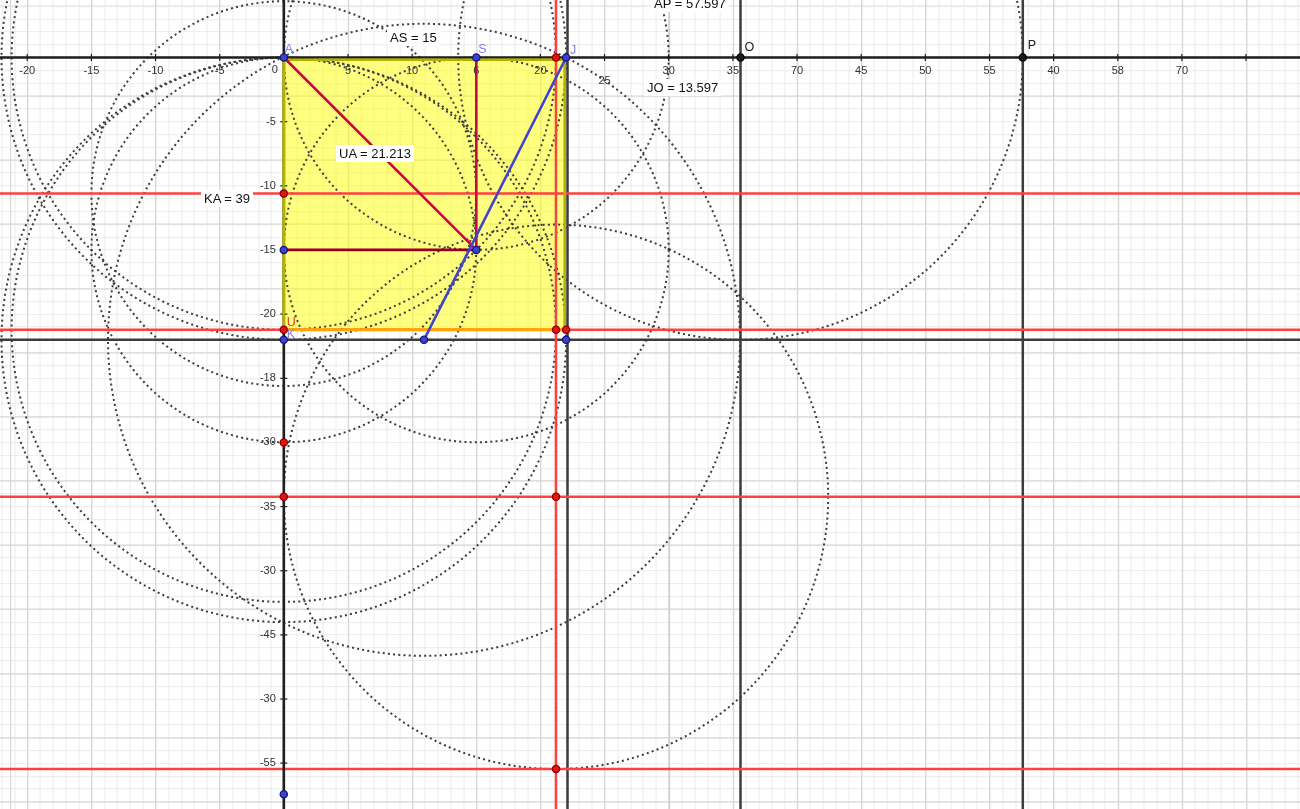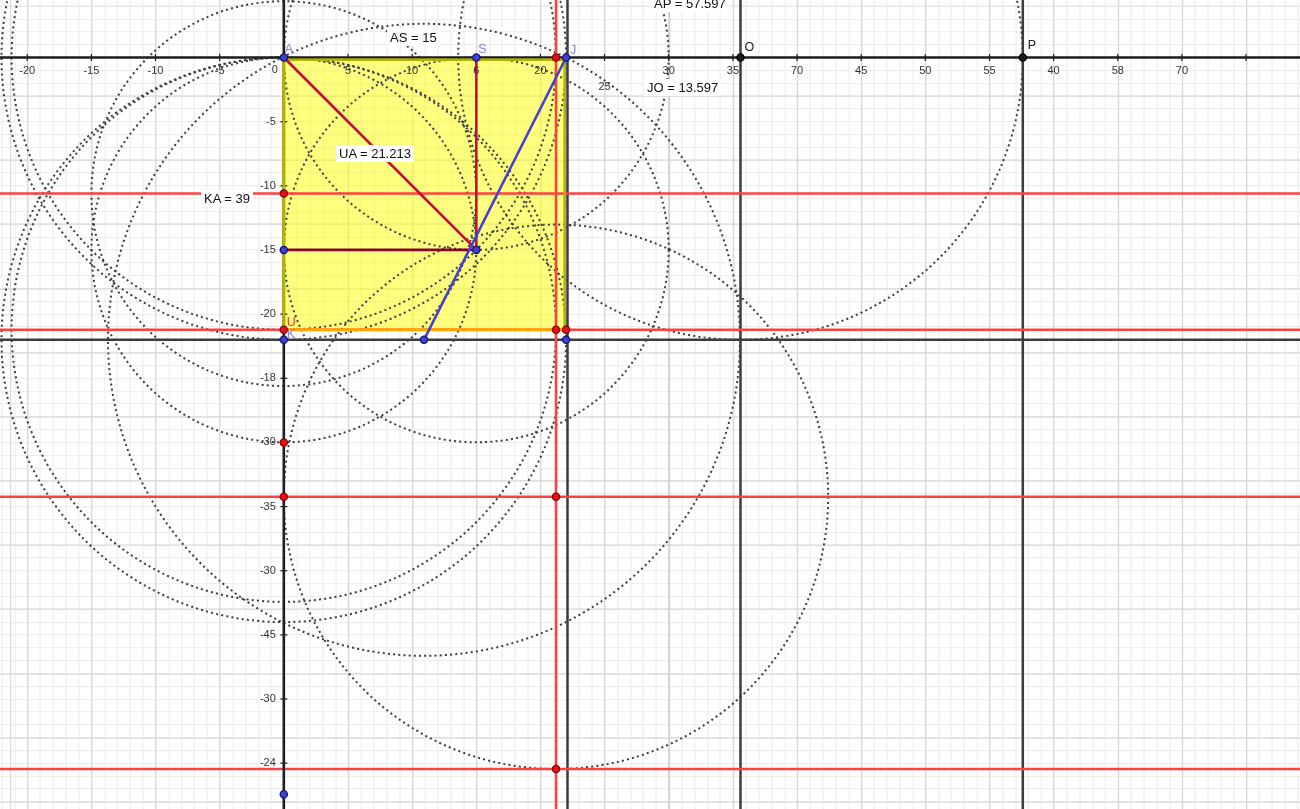--- a/index.html
+++ b/index.html
@@ -123,37 +123,37 @@
       <div class="plabel" style="left:286.8px;top:315.7px;color:#e03030">U</div>
       <div class="plabel" style="left:286.8px;top:327.8px;color:#8080e6">K</div>
       <div class="tick xt" style="left:27.2px;top:64px">-20</div>
       <div class="tick xt" style="left:91.4px;top:64px">-15</div>
       <div class="tick xt" style="left:155.5px;top:64px">-10</div>
       <div class="tick xt" style="left:219.7px;top:64px">-5</div>
       <div class="tick xt" style="left:348px;top:64px">5</div>
       <div class="tick xt" style="left:412.1px;top:64px">10</div>
       <div class="tick xt" style="left:476.3px;top:64px">6</div>
       <div class="tick xt" style="left:540.4px;top:64px">20</div>
-      <div class="tick xt" style="left:604.5px;top:80px">25</div>
+      <div class="tick xt" style="left:604.5px;top:74px">25</div>
       <div class="tick xt" style="left:668.7px;top:64px">30</div>
       <div class="tick xt" style="left:732.9px;top:64px">35</div>
       <div class="tick xt" style="left:797px;top:64px">70</div>
       <div class="tick xt" style="left:861.2px;top:64px">45</div>
       <div class="tick xt" style="left:925.3px;top:64px">50</div>
       <div class="tick xt" style="left:989.5px;top:64px">55</div>
       <div class="tick xt" style="left:1053.6px;top:64px">40</div>
       <div class="tick xt" style="left:1117.8px;top:64px">58</div>
       <div class="tick xt" style="left:1181.9px;top:64px">70</div>
       <div class="tick xt" style="left:1309px;top:64px">75</div>
       <div class="tick yt" style="left:275.8px;top:114.7px">-5</div>
       <div class="tick yt" style="left:275.8px;top:178.8px">-10</div>
       <div class="tick yt" style="left:275.8px;top:242.9px">-15</div>
       <div class="tick yt" style="left:275.8px;top:307.1px">-20</div>
       <div class="tick yt" style="left:275.8px;top:371.3px">-18</div>
       <div class="tick yt" style="left:275.8px;top:435.4px">-30</div>
       <div class="tick yt" style="left:275.8px;top:499.6px">-35</div>
       <div class="tick yt" style="left:275.8px;top:563.7px">-30</div>
       <div class="tick yt" style="left:275.8px;top:627.9px">-45</div>
       <div class="tick yt" style="left:275.8px;top:692px">-30</div>
-      <div class="tick yt" style="left:275.8px;top:756.1px">-24</div>
+      <div class="tick yt" style="left:275.8px;top:756.1px">-55</div>
       <div class="tick yt" style="left:277.8px;top:63px">0</div>
     </div>
 </div>
 
 </body></html>

